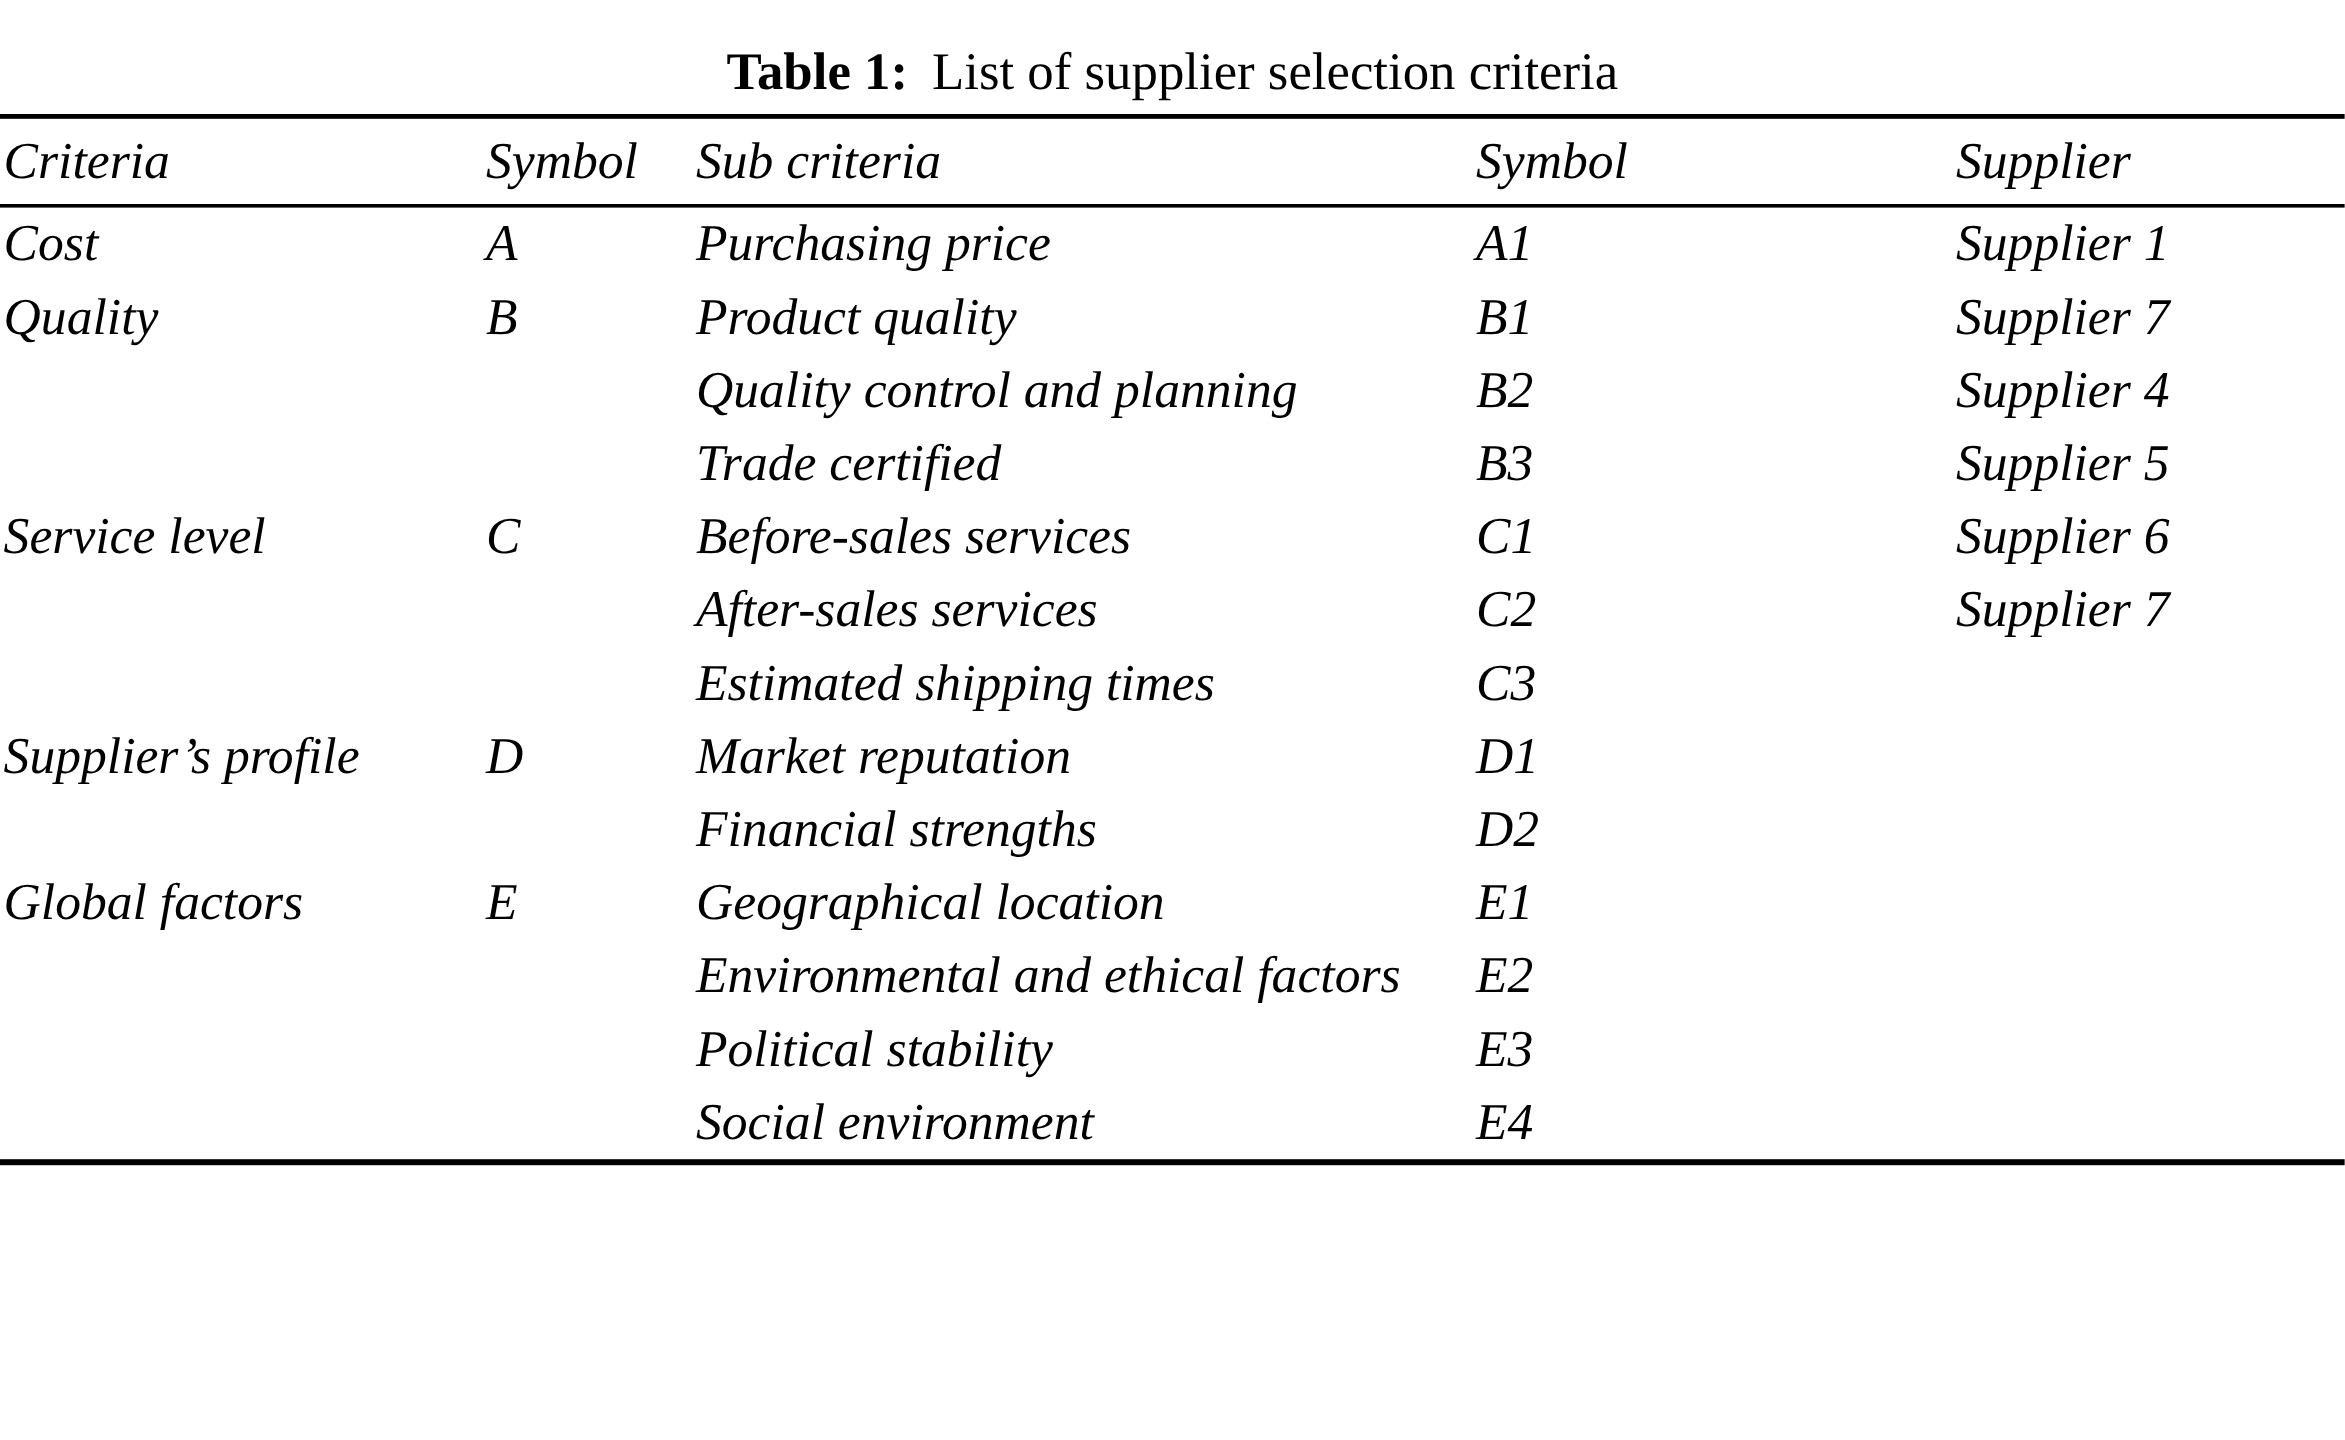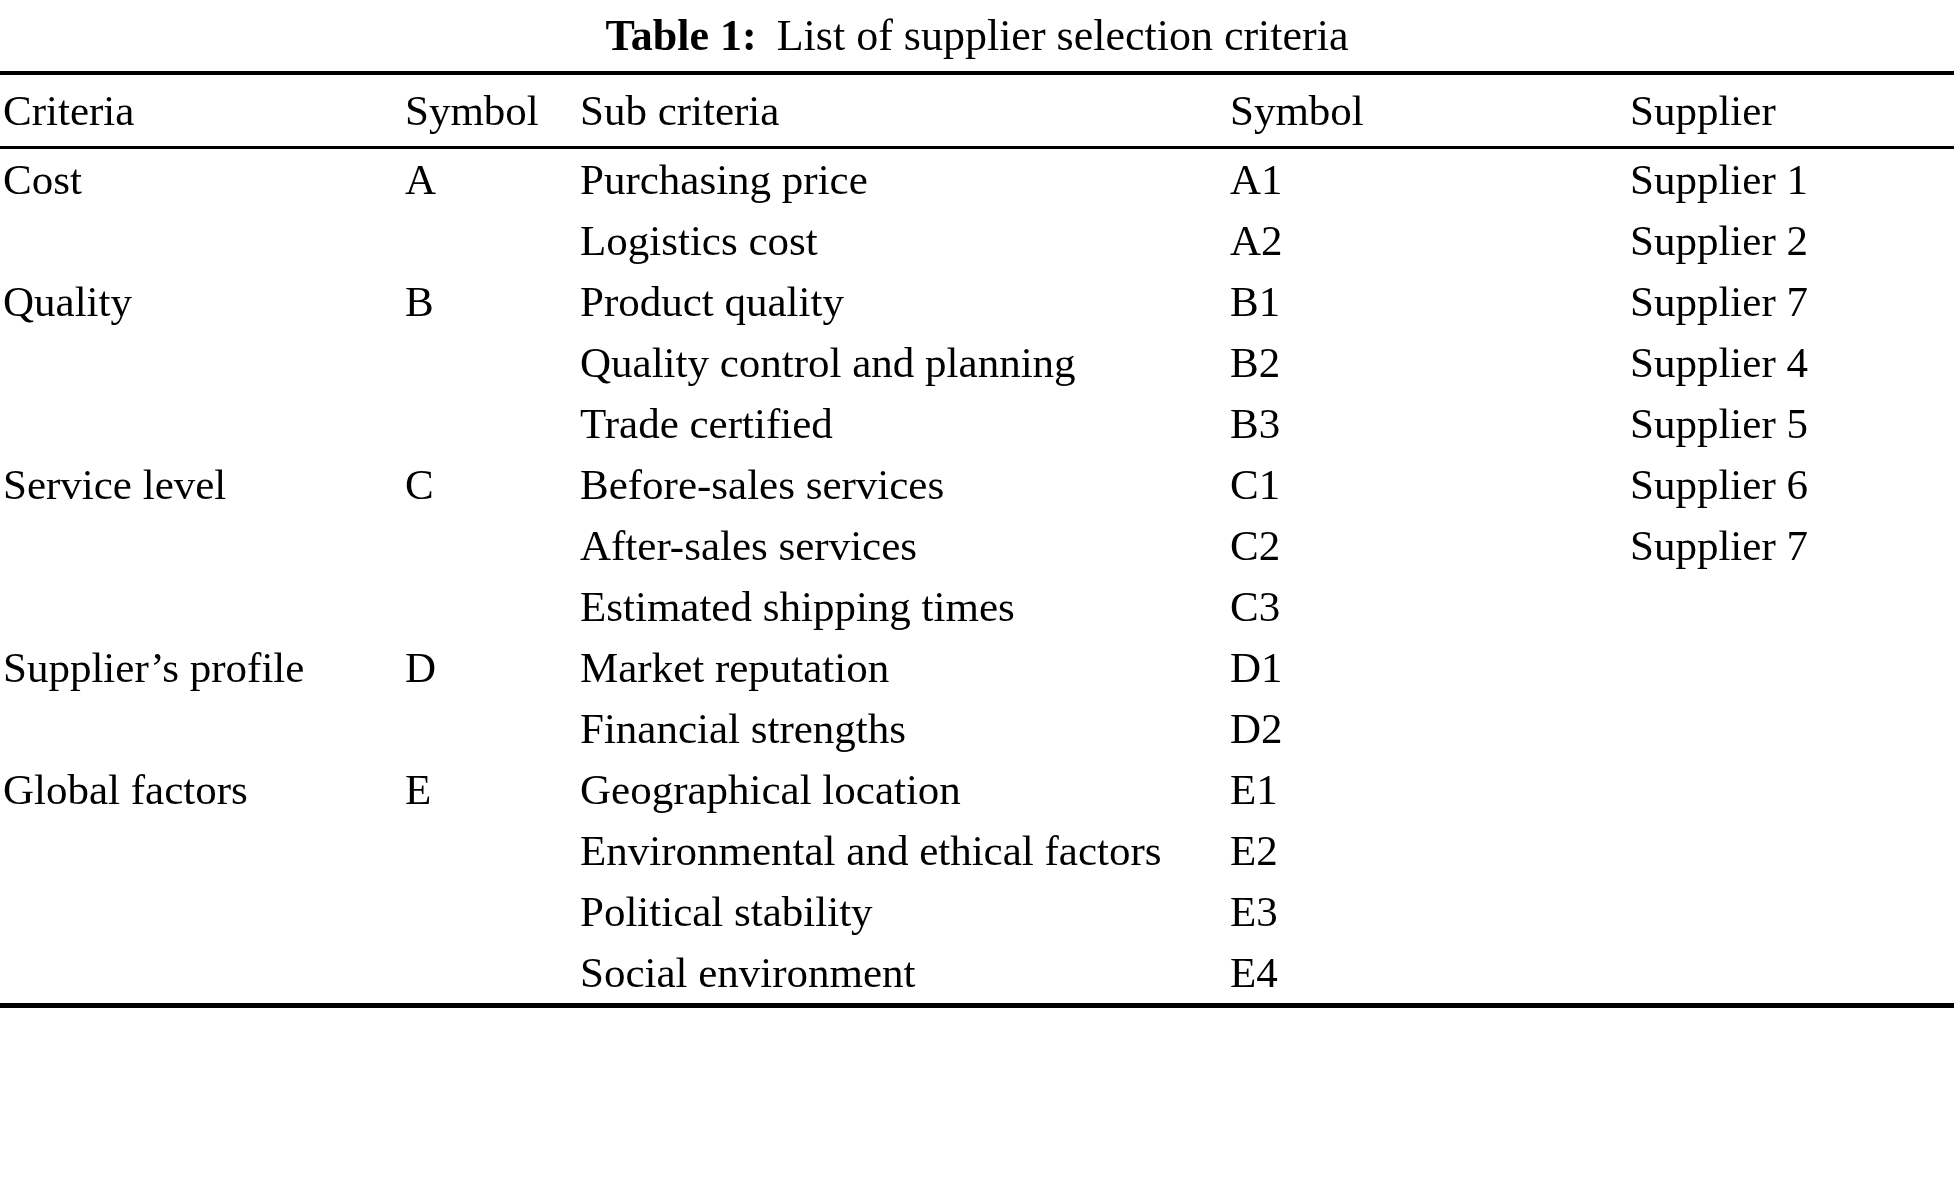--- a/index.html
+++ b/index.html
@@ -14,34 +14,36 @@
     overflow: hidden;
     font-family: "Liberation Serif", "DejaVu Serif", serif;
   }
   .caption {
     width: 1954px;
     height: 71px;
     line-height: 71px;
     text-align: center;
     font-size: 44px;
     white-space: nowrap;
+    margin-top: 24px;
   }
   .caption .caption-label {
     font-weight: bold;
   }
   .caption .caption-title {
     margin-left: 20px;
   }
   table.criteria-table {
     width: 1954px;
     table-layout: fixed;
     border-collapse: collapse;
     border-top: 4px solid #000000;
     border-bottom: 5px solid #000000;
     font-size: 43px;
+    font-style: italic;
   }
   col.c-criteria   { width: 405px; }
   col.c-symbol     { width: 175px; }
   col.c-subcrit    { width: 650px; }
   col.c-subsymbol  { width: 400px; }
   col.c-supplier   { width: 324px; }
   thead th {
     font-weight: normal;
     text-align: left;
     height: 71px;
@@ -87,27 +89,20 @@
       <th>Supplier</th>
     </tr>
   </thead>
   <tbody>
       <tr>
         <td class="first">Cost</td>
         <td>A</td>
         <td class="wrapcol">Purchasing price</td>
         <td>A1</td>
         <td>Supplier 1</td>
-      </tr>
-      <tr>
-        <td class="first"></td>
-        <td></td>
-        <td class="wrapcol">Logistics cost</td>
-        <td>A2</td>
-        <td>Supplier 2</td>
       </tr>
       <tr>
         <td class="first">Quality</td>
         <td>B</td>
         <td class="wrapcol">Product quality</td>
         <td>B1</td>
         <td>Supplier 7</td>
       </tr>
       <tr>
         <td class="first"></td>

